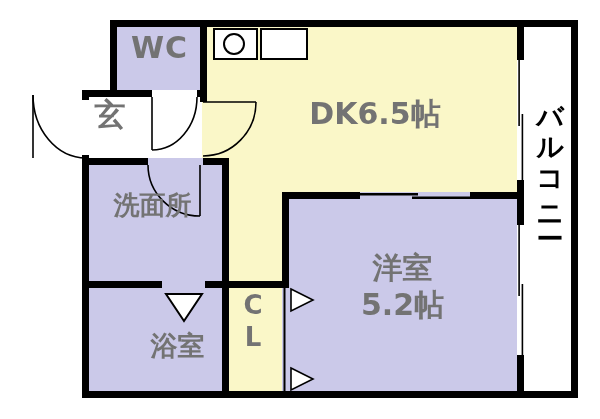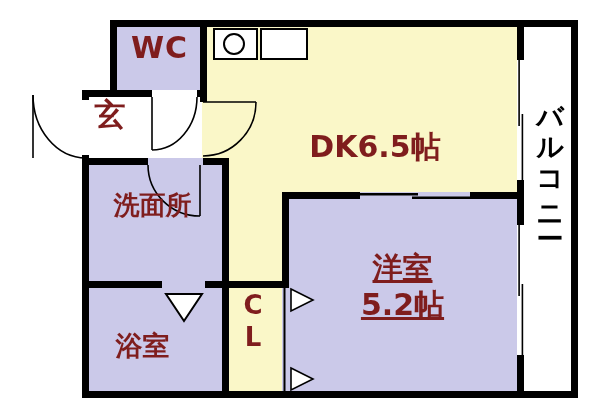--- a/index.html
+++ b/index.html
@@ -2,21 +2,21 @@
 <html><head>
 <meta charset="utf-8">
 <style>
   html,body{margin:0;padding:0;background:#ffffff;}
   .stage{
     position:relative;width:600px;height:419px;background:#ffffff;overflow:hidden;
     font-family:"DejaVu Sans","Liberation Sans",sans-serif;
   }
   .stage svg{position:absolute;left:0;top:0;}
   .lbl{
-    position:absolute;font-weight:bold;color:#7f1d1d;text-align:center;
+    position:absolute;font-weight:bold;color:#737373;text-align:center;
     white-space:pre-line;line-height:1.22;pointer-events:none;
   }
   .lbl-v{
     position:absolute;font-weight:bold;color:#000;
     writing-mode:vertical-rl;text-orientation:mixed;letter-spacing:4px;pointer-events:none;
   }
 </style>
 </head>
 <body>
 
@@ -95,27 +95,27 @@
       <rect x="214" y="29" width="43" height="30" fill="#ffffff" stroke="#000" stroke-width="2"></rect>
       <circle cx="234" cy="44" r="10" fill="none" stroke="#000" stroke-width="2"></circle>
       <rect x="261" y="29" width="46" height="30" fill="#ffffff" stroke="#000" stroke-width="2"></rect>
     </g>
   </svg>
 
   <div class="lbl" style="left:117px;top:30px;width:85px;font-size:30px;letter-spacing:1px;">WC</div>
 
   <div class="lbl" style="left:88px;top:96px;width:44px;font-size:31px;">玄</div>
 
-  <div class="lbl" style="left:240px;top:96px;width:270px;font-size:30px;margin-top:33px;">DK6.5帖</div>
+  <div class="lbl" style="left:240px;top:96px;width:270px;font-size:30px;">DK6.5帖</div>
 
   <div class="lbl" style="left:85px;top:190px;width:135px;font-size:26px;">洗面所</div>
 
-  <div class="lbl" style="left:90px;top:330px;width:105px;font-size:27px;">浴室</div>
+  <div class="lbl" style="left:90px;top:330px;width:105px;font-size:27px;padding-left:35px;">浴室</div>
 
   <div class="lbl" style="left:224px;top:290px;width:58px;font-size:26px;">C
 L</div>
 
-  <div class="lbl" style="left:300px;top:250px;width:205px;font-size:30px;text-decoration:underline;">洋室
+  <div class="lbl" style="left:300px;top:250px;width:205px;font-size:30px;">洋室
 5.2帖</div>
 
   <div class="lbl-v" style="left:532px;top:85px;height:260px;font-size:27px;">バルコニー</div>
 
 </div>
 
 </body></html>

